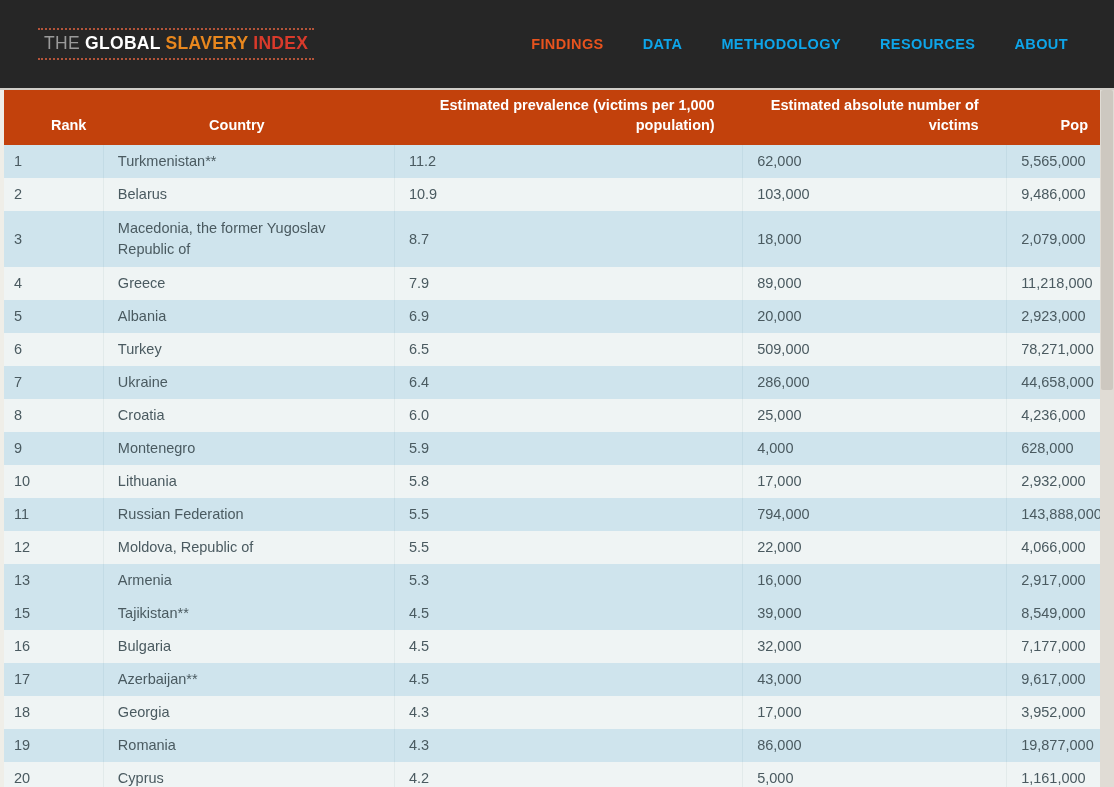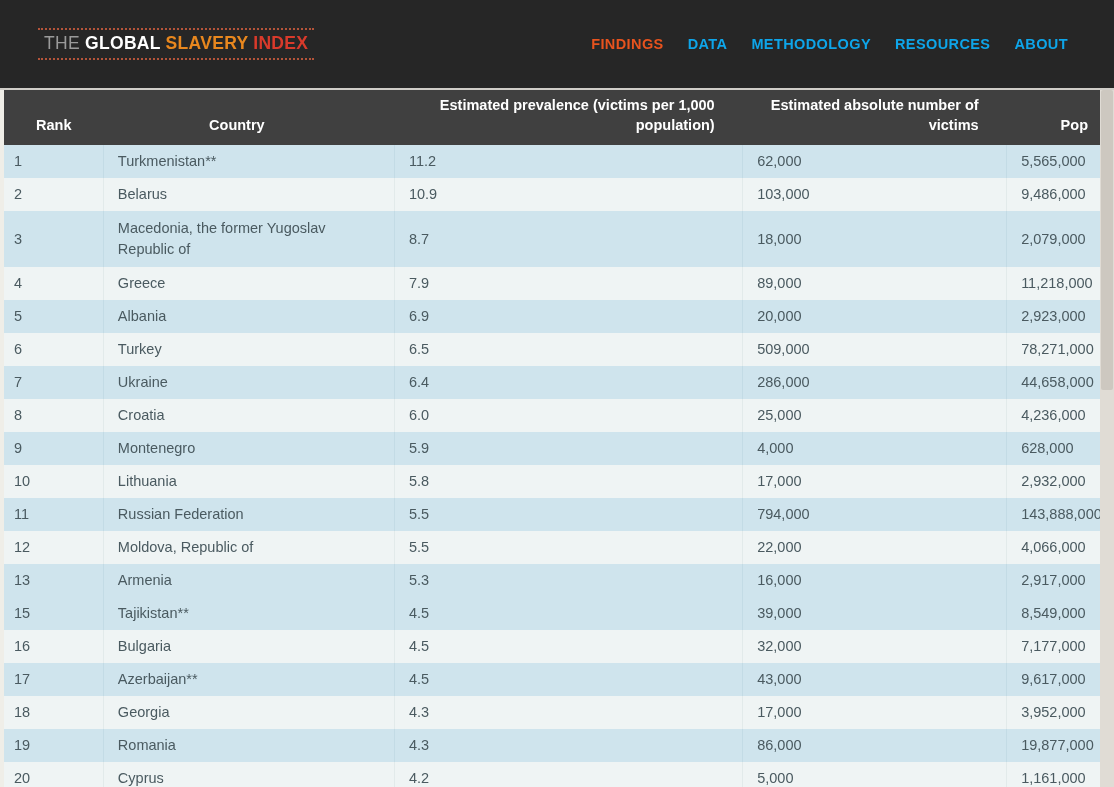--- a/index.html
+++ b/index.html
@@ -36,21 +36,21 @@
     white-space: nowrap;
   }
   .logo .w-the     { color: #9a9a9a; font-weight: 400; }
   .logo .w-global  { color: #ffffff; }
   .logo .w-slavery { color: #e8871e; }
   .logo .w-index   { color: #d93a2b; }
 
   .main-nav {
     display: flex;
     align-items: center;
-    gap: 24px;
+    gap: 39px;
     padding-right: 22px;
     justify-content: center;
   }
   .nav-link {
     color: #0ea5e9;
     font-size: 14.5px;
     font-weight: 700;
     letter-spacing: 0.4px;
     text-decoration: none;
     white-space: nowrap;
@@ -99,30 +99,30 @@
   }
 
   
   col.c-rank  { width: 99px; }
   col.c-ctry  { width: 290px; }
   col.c-prev  { width: 347px; }
   col.c-vict  { width: 263px; }
   col.c-pop   { width: 97px; }
 
   thead th {
-    background: #404040;
+    background: #c2410c;
     color: #ffffff;
     font-size: 14.5px;
     font-weight: 700;
     height: 55px;
     vertical-align: bottom;
     padding: 6px 10px 10px 10px;
     line-height: 1.35;
   }
-  th.th-rank    { text-align: left;  padding-left: 32px; }
+  th.th-rank    { text-align: center;  padding-left: 40px; }
   th.th-country { text-align: center; padding-right: 34px; }
   th.th-prev,
   th.th-vict,
   th.th-pop     { text-align: right; }
   th.th-prev    { padding-right: 28px; }
   th.th-vict    { padding-right: 28px; }
   th.th-pop     { padding-right: 16px; }
 
   tbody td {
     height: 32px;

